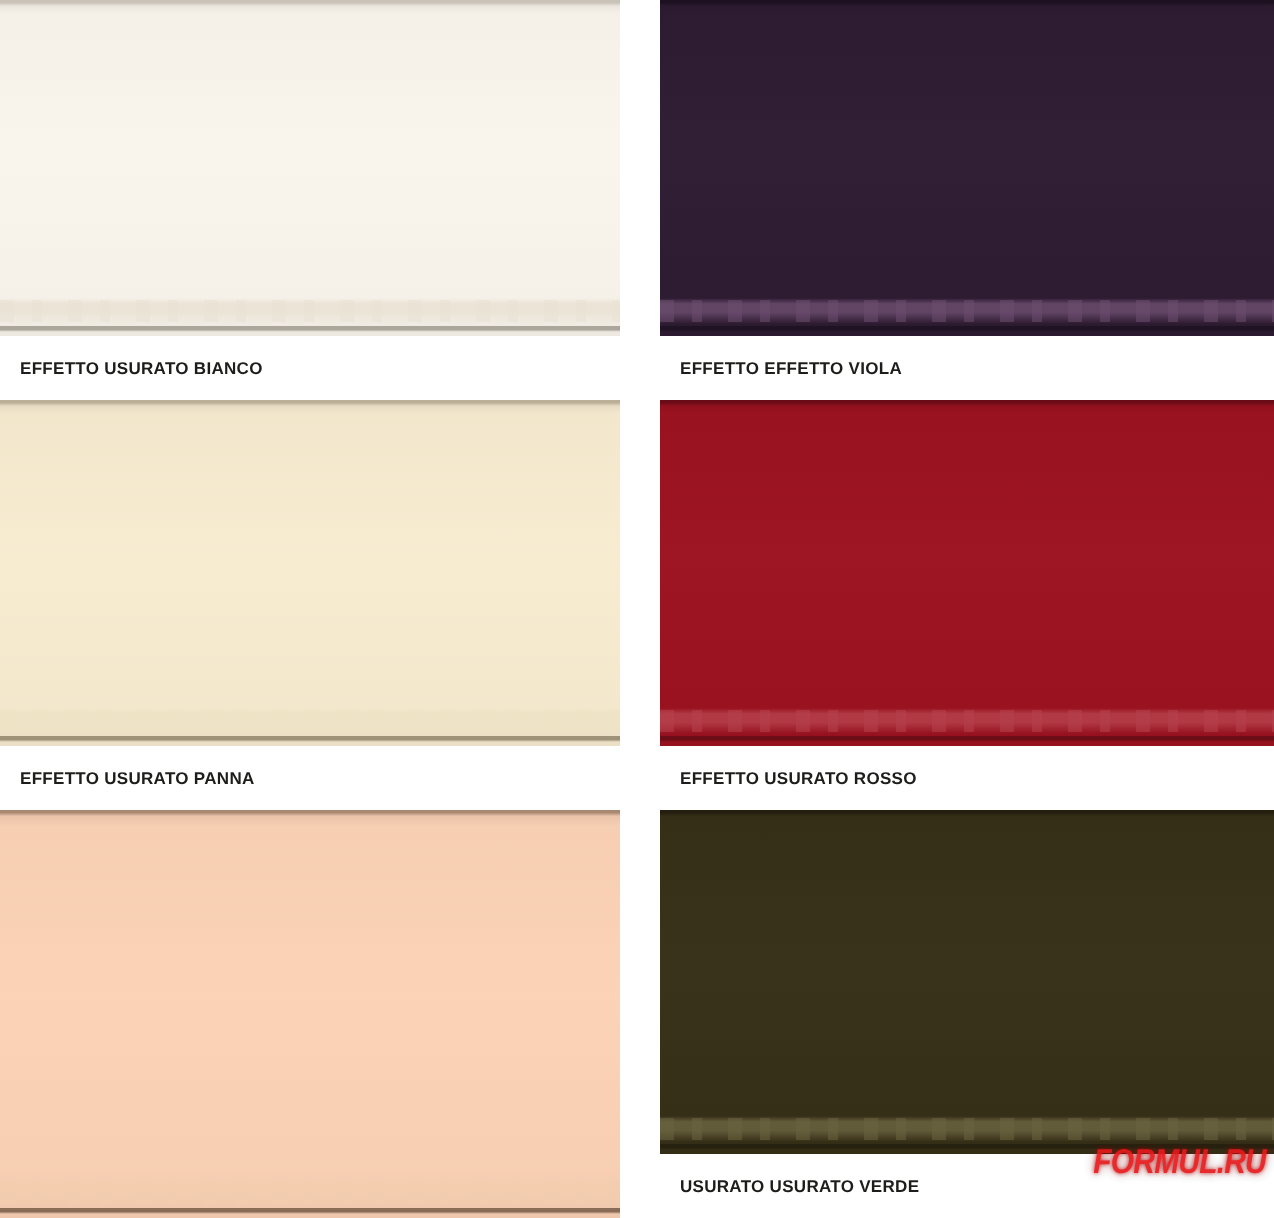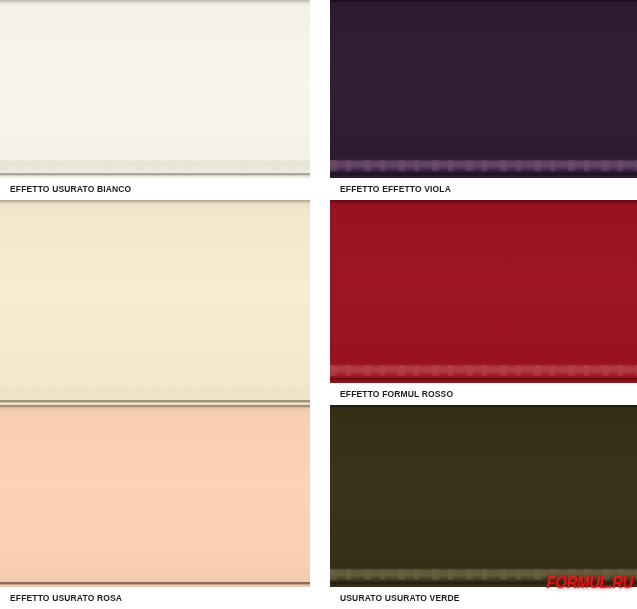--- a/index.html
+++ b/index.html
@@ -79,21 +79,21 @@
 
   
   .shade {
     position: absolute;
     inset: 0;
     pointer-events: none;
   }
 
   
   .caption-bar {
-    height: 22px;
+    height: 32px;
     background: #ffffff;
     display: flex;
     align-items: center;
     padding-left: 10px;
     box-sizing: border-box;
   }
   .caption-text {
     font-family: "Liberation Sans", sans-serif;
     font-size: 8.5px;
     font-weight: 700;
@@ -152,46 +152,46 @@
     </div>
     <div class="swatch-cell">
       <div class="panel">
         <div class="panel-fill" style="background: rgb(247, 235, 208);"></div>
         <div class="shade" style="background: linear-gradient(rgba(0, 0, 0, 0.1) 0%, rgba(0, 0, 0, 0.02) 4%, rgba(255, 255, 255, 0.016) 45%, rgba(0, 0, 0, 0.016) 88%, rgba(0, 0, 0, 0.05) 100%);"></div>
         <div class="edge-top" style="background: linear-gradient(rgb(156, 144, 120) 0%, rgb(156, 144, 120) 45%, transparent 100%);"></div>
         <div class="wear-band" style="background: linear-gradient(rgba(0, 0, 0, 0) 0%, rgb(239, 227, 198) 22%, rgb(239, 227, 198) 55%, rgba(0, 0, 0, 0) 100%); opacity: 0.85;"></div>
         <div class="wear-band" style="bottom: 7px; height: 11px; opacity: 0.55; background: repeating-linear-gradient(to right, rgb(239, 227, 198) 0px, rgb(239, 227, 198) 7px, rgba(255, 255, 255, 0) 7px, rgba(255, 255, 255, 0) 16px, rgb(239, 227, 198) 16px, rgb(239, 227, 198) 21px, rgba(255, 255, 255, 0) 21px, rgba(255, 255, 255, 0) 34px);"></div>
         <div class="wear-line" style="background: linear-gradient(rgb(125, 114, 88) 0%, rgb(125, 114, 88) 60%, transparent 100%);"></div>
       </div>
+      <div class="caption-bar">
+        <span class="caption-text">EFFETTO USURATO PANNA</span>
+      </div>
     </div>
     <div class="swatch-cell">
       <div class="panel">
         <div class="panel-fill" style="background: rgb(156, 18, 32);"></div>
         <div class="shade" style="background: linear-gradient(rgba(0, 0, 0, 0.1) 0%, rgba(0, 0, 0, 0.02) 4%, rgba(255, 255, 255, 0.016) 45%, rgba(0, 0, 0, 0.016) 88%, rgba(0, 0, 0, 0.05) 100%);"></div>
         <div class="edge-top" style="background: linear-gradient(rgb(77, 8, 16) 0%, rgb(77, 8, 16) 45%, transparent 100%);"></div>
         <div class="wear-band" style="background: linear-gradient(rgba(0, 0, 0, 0) 0%, rgb(181, 64, 75) 22%, rgb(181, 64, 75) 55%, rgba(0, 0, 0, 0) 100%); opacity: 0.85;"></div>
         <div class="wear-band" style="bottom: 7px; height: 11px; opacity: 0.55; background: repeating-linear-gradient(to right, rgb(181, 64, 75) 0px, rgb(181, 64, 75) 7px, rgba(255, 255, 255, 0) 7px, rgba(255, 255, 255, 0) 16px, rgb(181, 64, 75) 16px, rgb(181, 64, 75) 21px, rgba(255, 255, 255, 0) 21px, rgba(255, 255, 255, 0) 34px);"></div>
         <div class="wear-line" style="background: linear-gradient(rgb(90, 10, 19) 0%, rgb(90, 10, 19) 60%, transparent 100%);"></div>
       </div>
       <div class="caption-bar">
-        <span class="caption-text">EFFETTO FORMUL ROSSO</span>
+        <span class="caption-text">EFFETTO USURATO ROSSO</span>
       </div>
     </div>
     <div class="swatch-cell">
       <div class="panel">
         <div class="panel-fill" style="background: rgb(251, 210, 182);"></div>
         <div class="shade" style="background: linear-gradient(rgba(0, 0, 0, 0.1) 0%, rgba(0, 0, 0, 0.02) 4%, rgba(255, 255, 255, 0.016) 45%, rgba(0, 0, 0, 0.016) 88%, rgba(0, 0, 0, 0.05) 100%);"></div>
         <div class="edge-top" style="background: linear-gradient(rgb(122, 92, 71) 0%, rgb(122, 92, 71) 45%, transparent 100%);"></div>
         <div class="wear-band" style="background: linear-gradient(rgba(0, 0, 0, 0) 0%, rgb(243, 205, 174) 22%, rgb(243, 205, 174) 55%, rgba(0, 0, 0, 0) 100%); opacity: 0.85;"></div>
         <div class="wear-band" style="bottom: 7px; height: 11px; opacity: 0.55; background: repeating-linear-gradient(to right, rgb(243, 205, 174) 0px, rgb(243, 205, 174) 7px, rgba(255, 255, 255, 0) 7px, rgba(255, 255, 255, 0) 16px, rgb(243, 205, 174) 16px, rgb(243, 205, 174) 21px, rgba(255, 255, 255, 0) 21px, rgba(255, 255, 255, 0) 34px);"></div>
         <div class="wear-line" style="background: linear-gradient(rgb(93, 67, 49) 0%, rgb(93, 67, 49) 60%, transparent 100%);"></div>
       </div>
-      <div class="caption-bar">
-        <span class="caption-text">EFFETTO USURATO ROSA</span>
-      </div>
     </div>
     <div class="swatch-cell">
       <div class="panel">
         <div class="panel-fill" style="background: rgb(55, 48, 24);"></div>
         <div class="shade" style="background: linear-gradient(rgba(0, 0, 0, 0.1) 0%, rgba(0, 0, 0, 0.02) 4%, rgba(255, 255, 255, 0.016) 45%, rgba(0, 0, 0, 0.016) 88%, rgba(0, 0, 0, 0.05) 100%);"></div>
         <div class="edge-top" style="background: linear-gradient(rgb(23, 19, 8) 0%, rgb(23, 19, 8) 45%, transparent 100%);"></div>
         <div class="wear-band" style="background: linear-gradient(rgba(0, 0, 0, 0) 0%, rgb(106, 99, 64) 22%, rgb(106, 99, 64) 55%, rgba(0, 0, 0, 0) 100%); opacity: 0.85;"></div>
         <div class="wear-band" style="bottom: 7px; height: 11px; opacity: 0.55; background: repeating-linear-gradient(to right, rgb(106, 99, 64) 0px, rgb(106, 99, 64) 7px, rgba(255, 255, 255, 0) 7px, rgba(255, 255, 255, 0) 16px, rgb(106, 99, 64) 16px, rgb(106, 99, 64) 21px, rgba(255, 255, 255, 0) 21px, rgba(255, 255, 255, 0) 34px);"></div>
         <div class="wear-line" style="background: linear-gradient(rgb(32, 28, 12) 0%, rgb(32, 28, 12) 60%, transparent 100%);"></div>
       </div>

